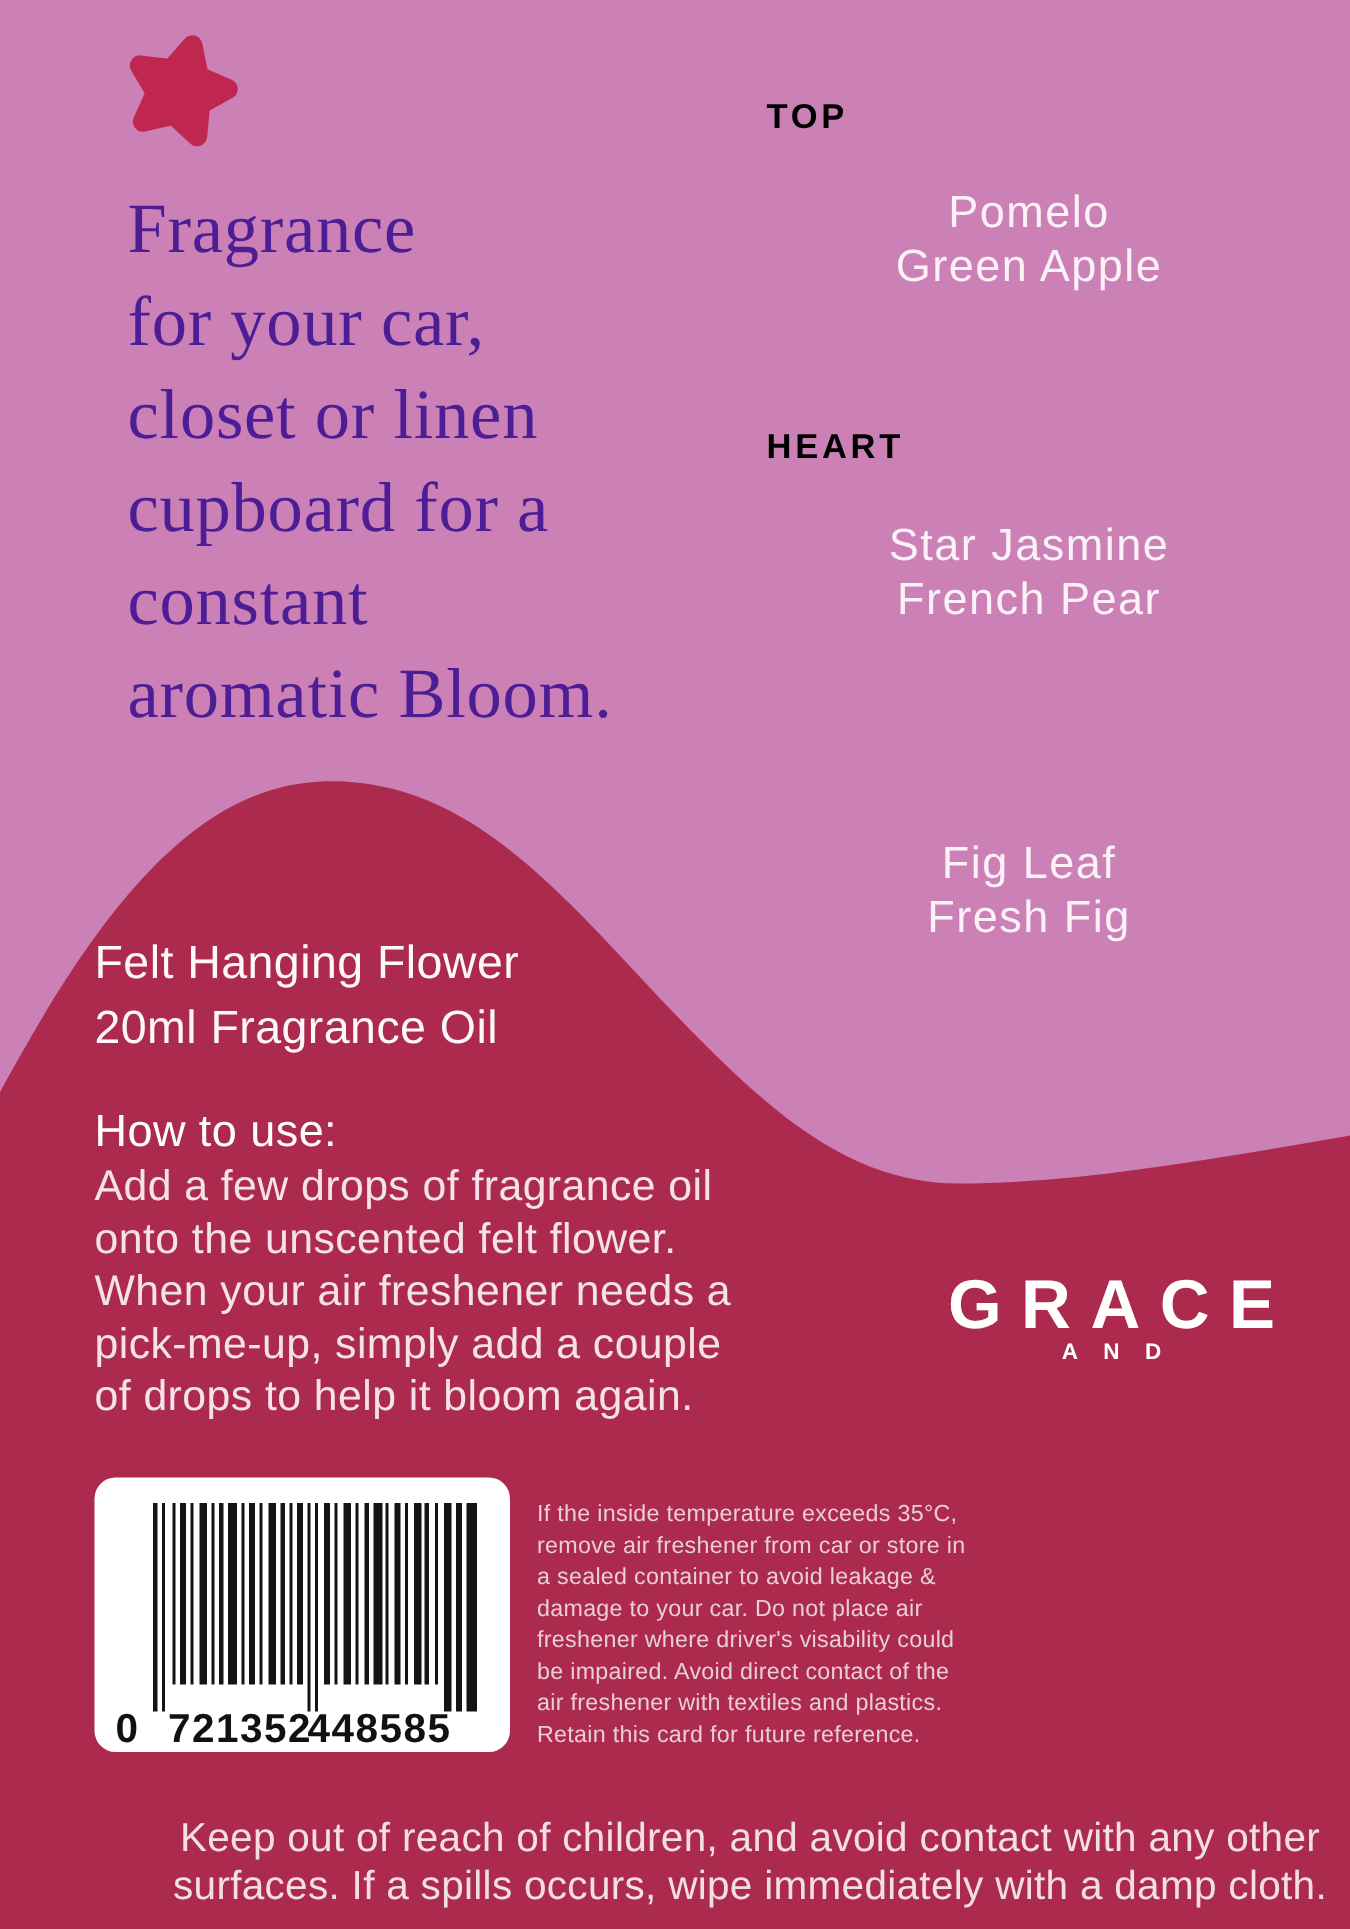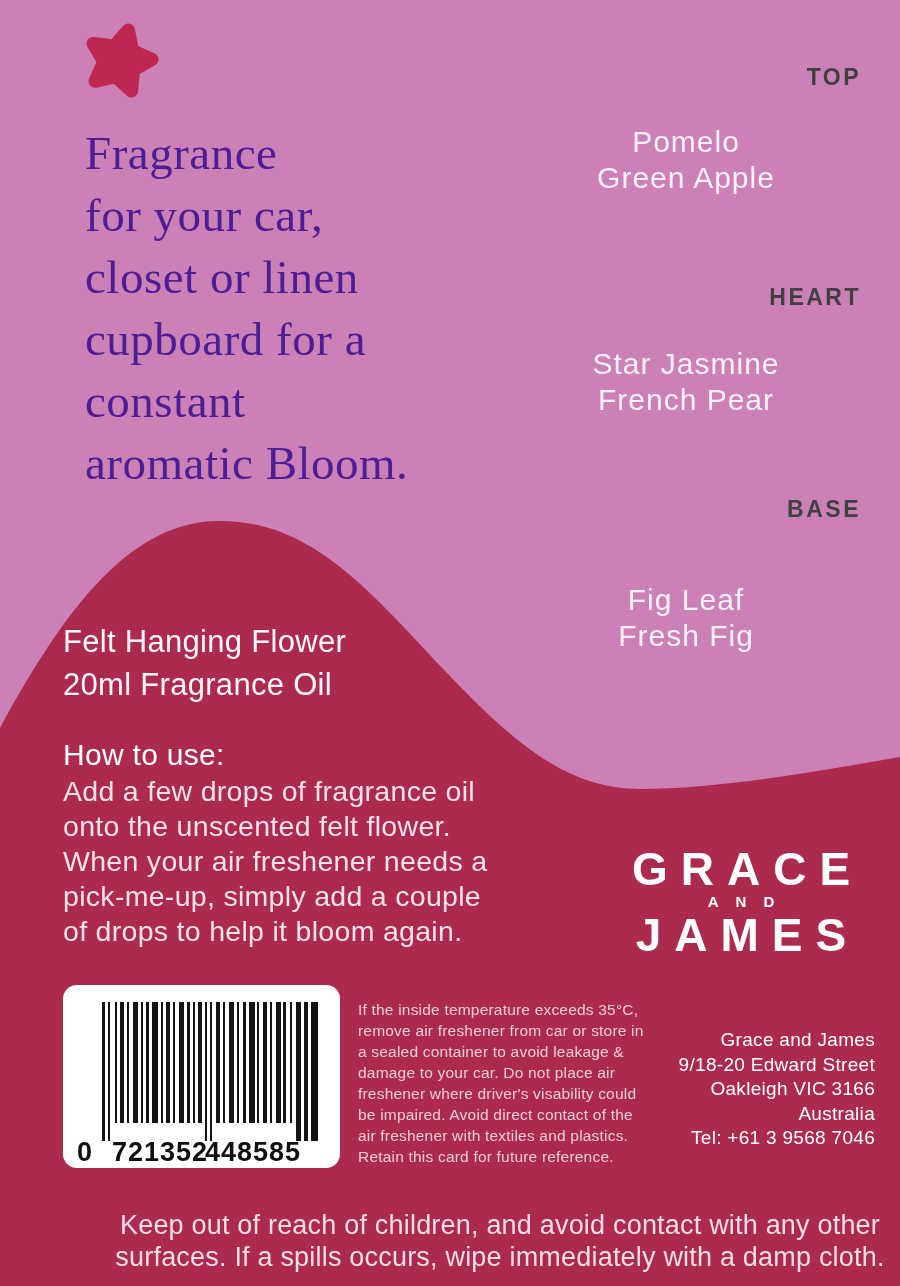--- a/index.html
+++ b/index.html
@@ -29,41 +29,41 @@
     line-height: 62px;
     font-weight: 500;
     color: #4c1d95;
     letter-spacing: 0.5px;
   }
 
   
   .notes-col { position: absolute; left: 511px; top: 0; width: 350px; height: 700px; }
   .note-label {
     position: absolute; left: 0; width: 100%;
-    text-align: right;
-    color: #404040;
+    text-align: left;
+    color: #000000;
     font-weight: bold;
     font-size: 23px;
     letter-spacing: 2.5px;
   }
   .note-value {
     position: absolute; left: 0; width: 100%;
     text-align: center;
     color: #fbf1f7;
     font-weight: 300;
     font-size: 30px;
     line-height: 36px;
     letter-spacing: 1px;
   }
   .note-label.top   { top: 64px; }
   .note-value.top   { top: 124px; }
   .note-label.heart { top: 284px; }
   .note-value.heart { top: 346px; }
   .note-label.base  { top: 496px; }
-  .note-value.base  { top: 558px; margin-top: 24px; }
+  .note-value.base  { top: 558px; }
 
   
   .wave { position: absolute; left: 0; top: 0; width: 900px; height: 1286px; }
 
   .product-title {
     position: absolute; left: 63px; top: 620px;
     color: #fdf6fa;
     font-size: 31px;
     font-weight: 500;
     line-height: 43px;
@@ -184,21 +184,20 @@
 constant
 aromatic Bloom.</div>
 
   <div class="notes-col">
     <div class="note-label top">TOP</div>
     <div class="note-value top preline">Pomelo
 Green Apple</div>
     <div class="note-label heart">HEART</div>
     <div class="note-value heart preline">Star Jasmine
 French Pear</div>
-    <div class="note-label base">BASE</div>
     <div class="note-value base preline">Fig Leaf
 Fresh Fig</div>
   </div>
 
   <svg class="wave" viewBox="0 0 900 1286" preserveAspectRatio="none">
     <path d="M 0 728
              C 60 618, 125 524, 215 521
              C 312 518, 372 594, 448 674
              C 515 744, 568 789, 640 789
              C 716 789, 808 773, 900 757
@@ -211,21 +210,20 @@
   <div class="howto-heading">How to use:</div>
   <div class="howto-body preline">Add a few drops of fragrance oil
 onto the unscented felt flower.
 When your air freshener needs a
 pick-me-up, simply add a couple
 of drops to help it bloom again.</div>
 
   <div class="brand">
     <div class="brand-line">GRACE</div>
     <div class="brand-and">AND</div>
-    <div class="brand-line">JAMES</div>
   </div>
 
   <div class="barcode-box">
     <svg viewBox="0 0 277 183">
 
       <rect class="bc-bar" x="39" y="17" width="3" height="139"></rect>
       <rect class="bc-bar" x="45" y="17" width="2" height="139"></rect>
       <rect class="bc-bar" x="142" y="17" width="2" height="139"></rect>
       <rect class="bc-bar" x="147" y="17" width="2" height="139"></rect>
       <rect class="bc-bar" x="233" y="17" width="5" height="139"></rect>
@@ -268,24 +266,17 @@
 
   <div class="warning preline">If the inside temperature exceeds 35°C,
 remove air freshener from car or store in
 a sealed container to avoid leakage &amp;
 damage to your car. Do not place air
 freshener where driver's visability could
 be impaired. Avoid direct contact of the
 air freshener with textiles and plastics.
 Retain this card for future reference.</div>
 
-  <div class="contact">
-    <div class="address preline">Grace and James
-9/18-20 Edward Street
-Oakleigh VIC 3166
-Australia
-Tel: +61 3 9568 7046</div>
-  </div>
 
   <div class="footer-text preline">Keep out of reach of children, and avoid contact with any other
 surfaces. If a spills occurs, wipe immediately with a damp cloth.</div>
 
 </div>
 
 </body></html>

